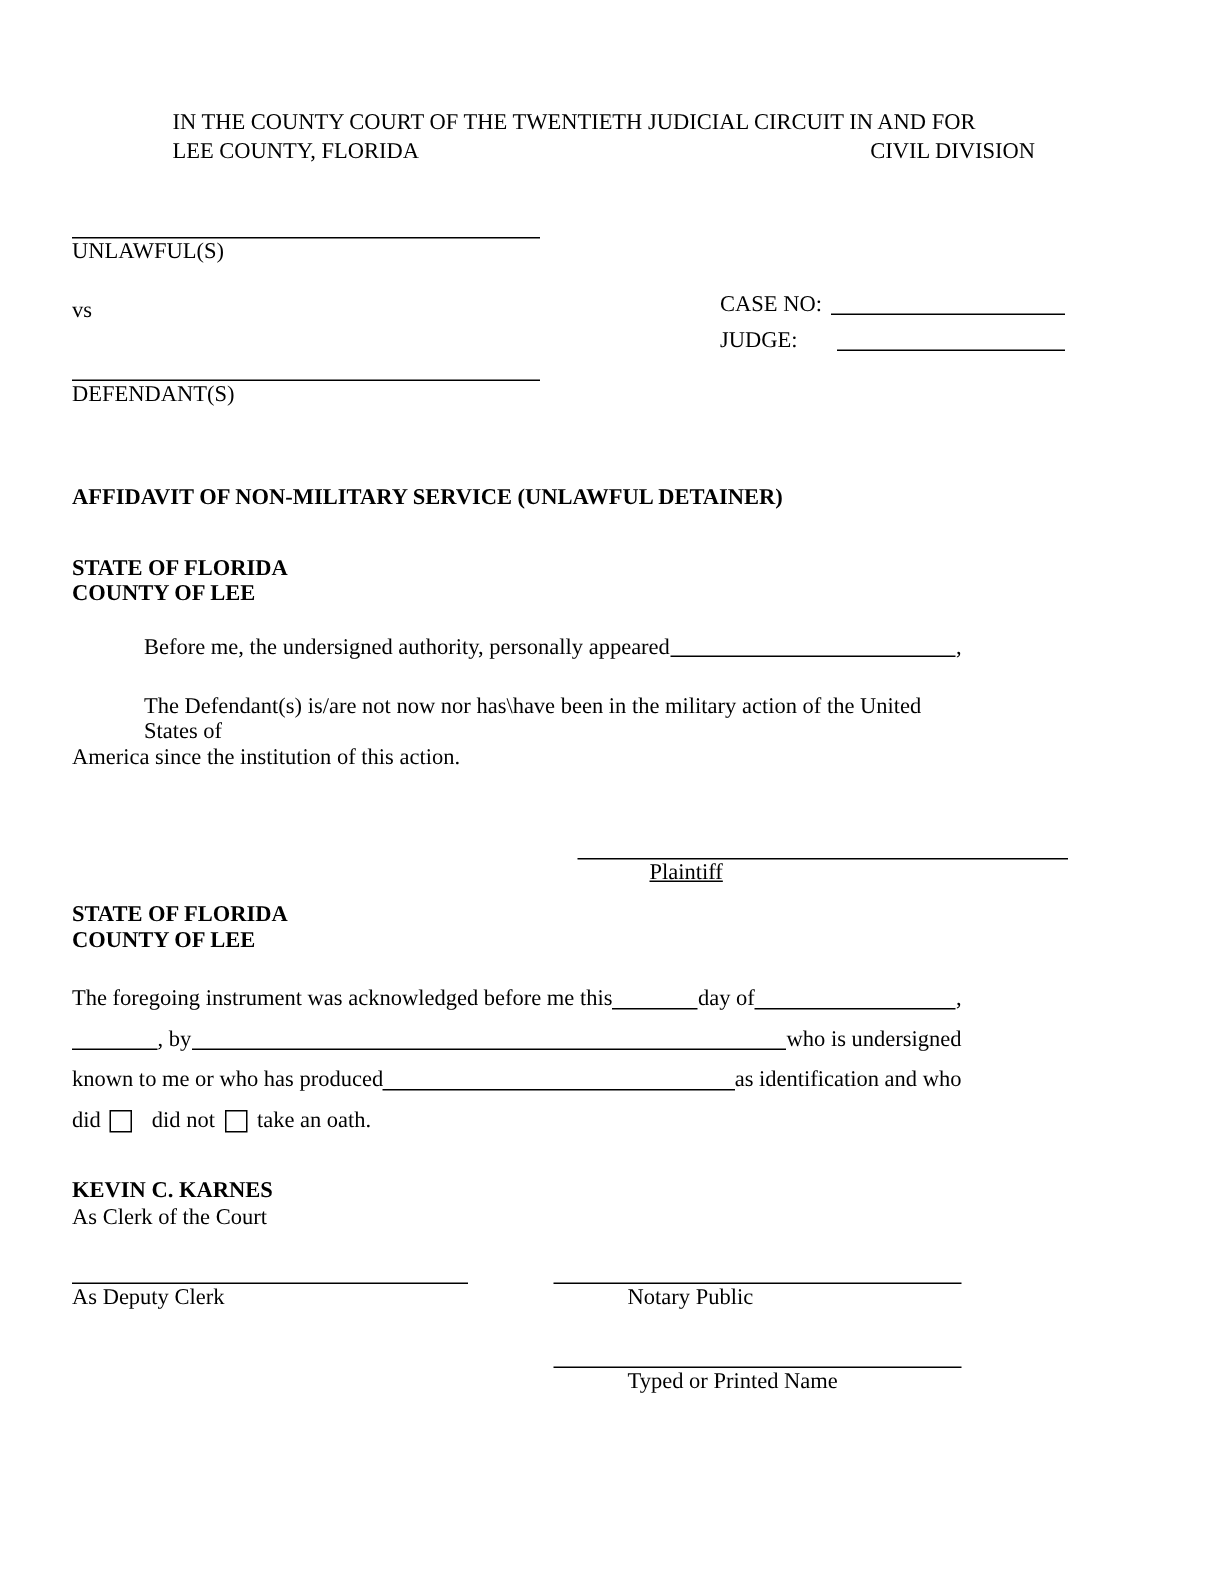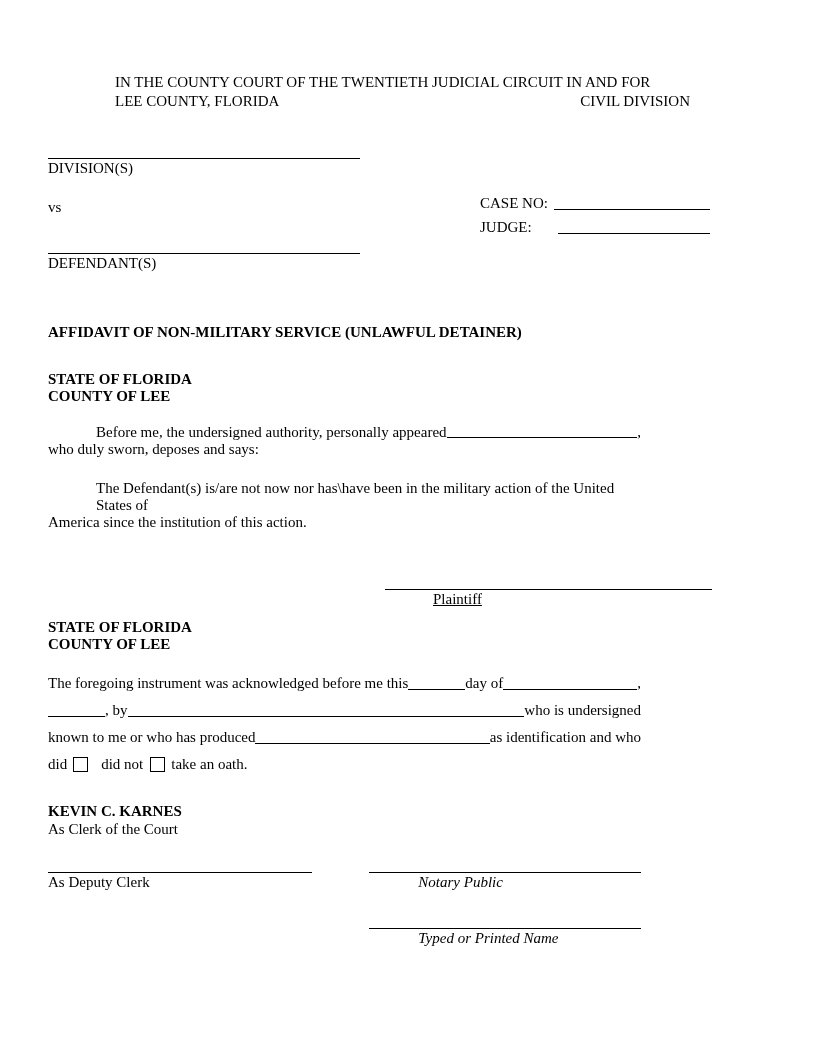--- a/index.html
+++ b/index.html
@@ -79,39 +79,39 @@
   .lbl-didnot { margin-left: 13px; }
   .cb-2 { margin-left: 7px; }
   .lbl-oath { margin-left: 6px; }
 
   .clerk-block { margin-top: 28px; line-height: 18px; }
 
   .footer-sigs { display: flex; margin-top: 34px; }
   .footer-left { width: 327px; margin-right: 57px; }
   .footer-right { width: 336px; }
   .footer-caption { padding-left: 0; }
-  .footer-caption-indent { padding-left: 49px; font-style: italic; }
+  .footer-caption-indent { padding-left: 49px; }
   .typed-rule { margin-top: 36px; }
 </style>
 </head>
 <body>
 
 <div class="page">
 
   <div class="court-header">
     <div>IN THE COUNTY COURT OF THE TWENTIETH JUDICIAL CIRCUIT IN AND FOR</div>
     <div class="court-header-row2">
       <span>LEE COUNTY, FLORIDA</span>
       <span>CIVIL DIVISION</span>
     </div>
   </div>
 
   <div class="parties">
     <div class="rule party-rule"></div>
-    <div>DIVISION(S)</div>
+    <div>UNLAWFUL(S)</div>
     <div class="vs-label">vs</div>
     <div class="rule party-rule defendant-rule"></div>
     <div>DEFENDANT(S)</div>
 
     <div class="case-block">
       <div class="case-row">
         <span>CASE NO: </span>
         <span class="blank case-blank"></span>
       </div>
       <div class="case-row judge-row">
@@ -128,21 +128,20 @@
     <div>COUNTY OF LEE</div>
   </div>
 
   <div class="para-appeared">
     <div class="flexline">
       <span class="tab"></span>
       <span>Before me, the undersigned authority, personally appeared</span>
       <span class="blank grow"></span>
       <span>,</span>
     </div>
-    <div>who duly sworn, deposes and says:</div>
   </div>
 
   <div class="para-military">
     <div class="indent-first">The Defendant(s) is/are not now nor has\have been in the military action of the United States of</div>
     <div>America since the institution of this action.</div>
   </div>
 
   <div class="sig-plaintiff">
     <div class="rule"></div>
     <div class="sig-caption">Plaintiff</div>

